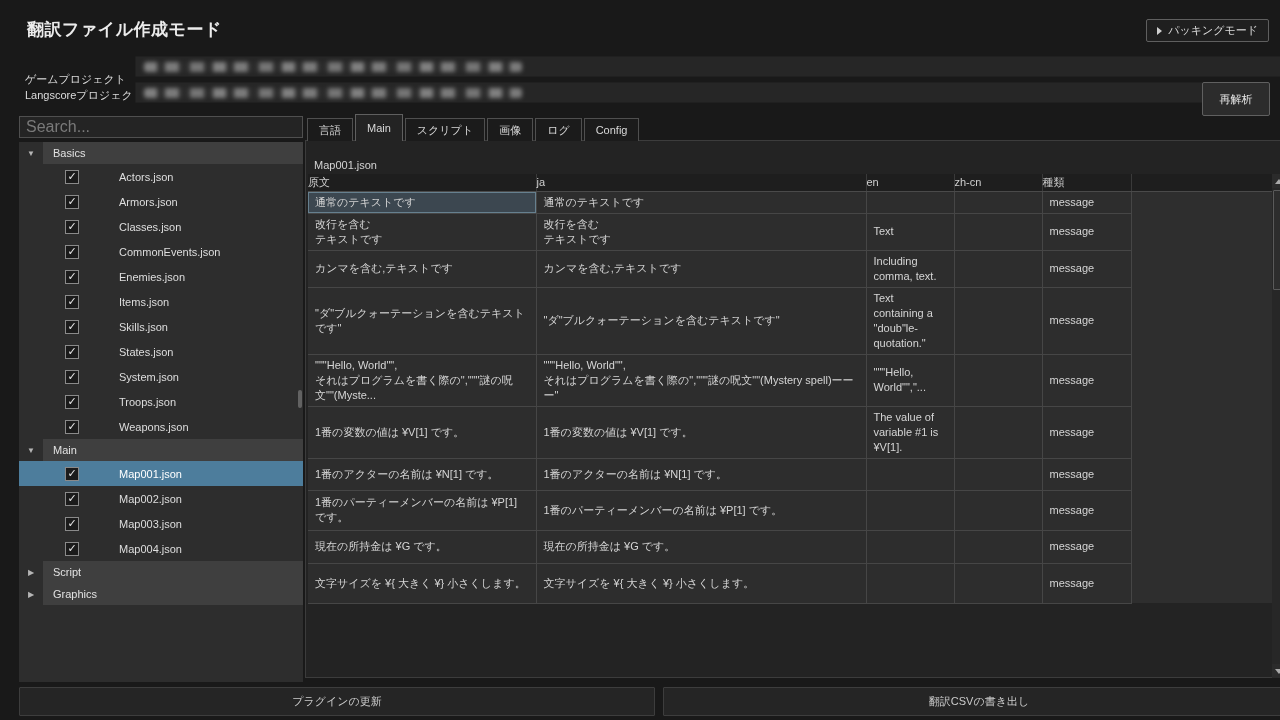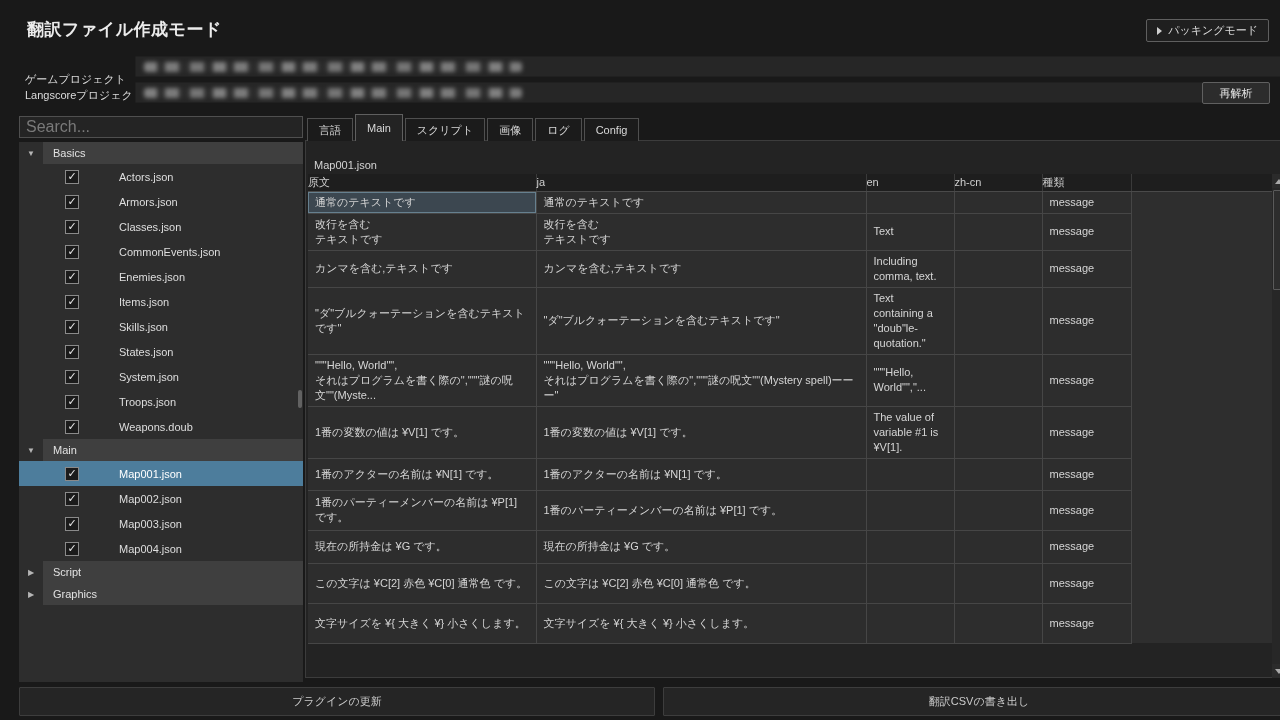--- a/index.html
+++ b/index.html
@@ -28,21 +28,21 @@
     display:flex; align-items:center; padding:0 8px;
   }
   .smudge {
     height:10px; width:378px; border-radius:3px; filter:blur(2px); opacity:.85;
     background:repeating-linear-gradient(90deg,
       rgba(190,190,190,.7) 0 13px, rgba(110,110,110,.15) 13px 21px,
       rgba(205,205,205,.6) 21px 35px, rgba(100,100,100,.12) 35px 46px,
       rgba(180,180,180,.65) 46px 60px, rgba(100,100,100,.15) 60px 69px);
   }
   .reanalyze-btn {
-    right:10px; top:82px; width:68px; height:22px;
+    right:10px; top:82px; width:68px; height:34px;
     background:#2c2c2c; border:1px solid #606060; border-radius:2px;
     color:#e8e8e8; display:flex; align-items:center; justify-content:center; cursor:default;
   }
 
   
   .search-box {
     left:2px; top:116px; width:284px; height:22px;
     background:#242424; border:1px solid #4f4f4f; color:#cfcfcf;
     padding:0 6px; font-size:16px; font-family:inherit; outline:none;
   }
@@ -172,21 +172,21 @@
     <div class="tree-item">
       <span class="cbx">✓</span>
       <span class="ilabel">System.json</span>
     </div>
     <div class="tree-item">
       <span class="cbx">✓</span>
       <span class="ilabel">Troops.json</span>
     </div>
     <div class="tree-item">
       <span class="cbx">✓</span>
-      <span class="ilabel">Weapons.doub</span>
+      <span class="ilabel">Weapons.json</span>
     </div>
     <div class="tree-group">
       <div class="gbg"></div>
       <span class="arrow">▼</span>
       <span class="glabel">Main</span>
     </div>
     <div class="tree-item selected">
       <span class="cbx">✓</span>
       <span class="ilabel">Map001.json</span>
     </div>
@@ -316,28 +316,20 @@
           </tr>
           <tr style="height: 33px;">
             <td>現在の所持金は ¥G です。</td>
             <td>現在の所持金は ¥G です。</td>
             <td></td>
             <td></td>
             <td>message</td>
             <td class="filler"></td>
           </tr>
           <tr style="height: 40px;">
-            <td>この文字は ¥C[2] 赤色 ¥C[0] 通常色 です。</td>
-            <td>この文字は ¥C[2] 赤色 ¥C[0] 通常色 です。</td>
-            <td></td>
-            <td></td>
-            <td>message</td>
-            <td class="filler"></td>
-          </tr>
-          <tr style="height: 40px;">
             <td>文字サイズを ¥{ 大きく ¥} 小さくします。</td>
             <td>文字サイズを ¥{ 大きく ¥} 小さくします。</td>
             <td></td>
             <td></td>
             <td>message</td>
             <td class="filler"></td>
           </tr>
         </tbody>
     </table>
   </div>

